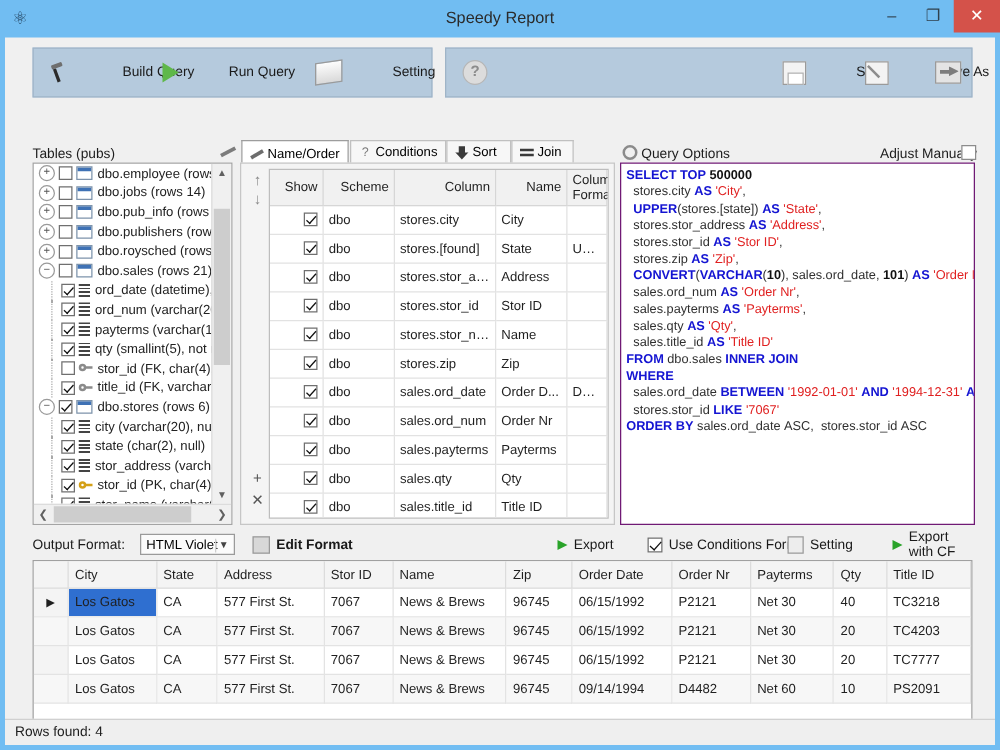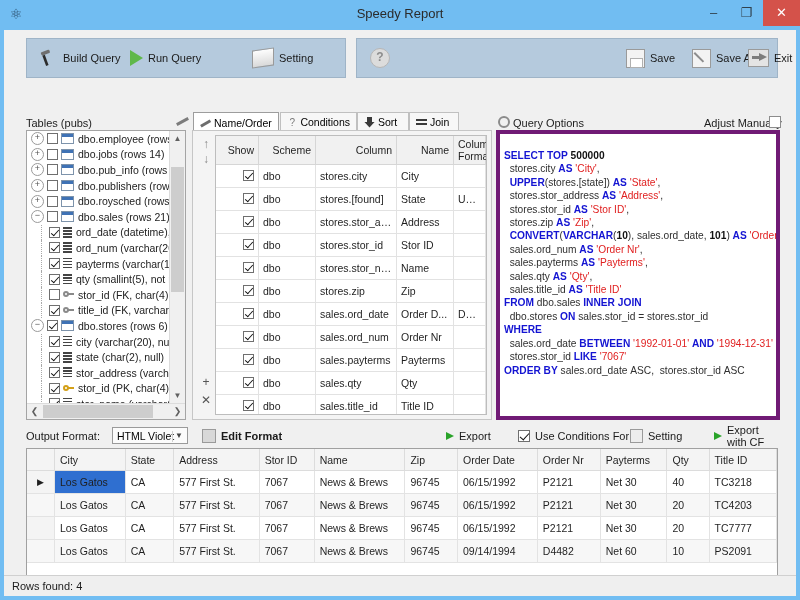--- a/index.html
+++ b/index.html
@@ -19,21 +19,21 @@
   #btn-max{right:37px;}
   #btn-close{right:0px;width:37px;background:#d4524a;color:#fff;}
   
   #client{position:absolute;left:4px;top:30px;width:792px;height:566px;background:#f0f0f0;}
   
   #ribbon{position:absolute;left:22px;top:8px;width:752px;height:40px;}
   .rb-group{position:absolute;top:0;height:40px;background:#b5cadd;border:1px solid #9fb4c7;box-sizing:border-box;}
   #rb-left{left:0;width:320px;}
   #rb-right{left:330px;width:422px;}
   .rb-item{position:absolute;top:0;height:38px;display:flex;align-items:center;gap:5px;padding:0 7px;box-sizing:border-box;cursor:default;}
-  .rb-label{font-size:11px;color:#1a1a1a;white-space:nowrap;}
+  .rb-label{font-size:11px;color:#1a1a1a;white-space:nowrap;margin-left:35px;}
   .ic{display:inline-block;position:relative;}
   
   .ic-hammer{width:20px;height:20px;}
   .ic-play{width:0;height:0;border-left:13px solid #5fb84a;border-top:8px solid transparent;border-bottom:8px solid transparent;}
   .ic-setting{width:20px;height:16px;background:linear-gradient(#fdfdfd,#d9d9d9);border:1px solid #9a9a9a;transform:skewY(-8deg);}
   .ic-help{width:18px;height:18px;border-radius:50%;background:#dcdcdc;border:1px solid #b6b6b6;color:#8c8c8c;font-size:12px;font-weight:bold;text-align:center;line-height:17px;}
   .ic-save{width:17px;height:17px;background:#f3f3f3;border:1px solid #9a9a9a;}
   .ic-save:after{content:"";position:absolute;left:3px;top:8px;width:11px;height:8px;background:#fff;border:1px solid #b0b0b0;}
   .ic-saveas{width:17px;height:17px;background:#f3f3f3;border:1px solid #9a9a9a;}
   .ic-saveas:after{content:"";position:absolute;left:2px;top:2px;width:13px;height:2px;background:#8d8d8d;transform:rotate(45deg);transform-origin:left top;}
@@ -94,21 +94,21 @@
   #grid th{background:#f1f1f1;border:1px solid #d6d6d6;border-top:none;border-left:none;font-weight:normal;text-align:right;padding:2px 4px;height:16px;color:#1f1f1f;}
   #grid td{border:1px solid #e2e2e2;border-top:none;border-left:none;padding:2px 4px;height:18px;color:#1f1f1f;overflow:hidden;white-space:nowrap;text-overflow:ellipsis;}
   .c-show{width:34px;text-align:right;}
   .c-scheme{width:48px;}
   .c-col{width:72px;}
   .c-name{width:48px;}
   .c-fmt{width:auto;color:#3232cd;}
   .gchk{display:inline-block;width:11px;height:11px;border:1px solid #6f6f6f;background:#fff;position:relative;box-sizing:border-box;vertical-align:-1px;}
   .gchk:after{content:"";position:absolute;left:3px;top:0px;width:3px;height:7px;border:solid #111;border-width:0 1.6px 1.6px 0;transform:rotate(42deg);}
   
-  #sqlpanel{position:absolute;left:492px;top:100px;width:284px;height:290px;background:#fff;border:4px solid #701a75;box-sizing:border-box;padding:15px 4px;overflow:hidden;}
+  #sqlpanel{position:absolute;left:492px;top:100px;width:284px;height:290px;background:#fff;border:1px solid #701a75;box-sizing:border-box;padding:3px 4px;overflow:hidden;}
   #sqlpanel .ln{font-size:10.2px;line-height:13.4px;white-space:nowrap;color:#2f2f2f;}
   #sqlpanel .kw{color:#1414d2;font-weight:bold;}
   #sqlpanel .str{color:#e02020;font-weight:normal;}
   #sqlpanel .num{color:#111;font-weight:bold;}
   
   #outbar{position:absolute;left:22px;top:396px;width:752px;height:20px;}
   .ob{position:absolute;top:0;height:20px;display:flex;align-items:center;gap:5px;font-size:11px;color:#1a1a1a;cursor:default;}
   #ob-lbl{left:0;}
   #ob-select{position:absolute;left:86px;top:1px;width:76px;height:17px;background:#fbfbfb;border:1px solid #9a9a9a;box-sizing:border-box;font-size:10.5px;display:flex;align-items:center;padding-left:4px;}
   #ob-select .cv{position:absolute;right:2px;top:3px;width:12px;height:11px;text-align:center;font-size:8px;color:#444;border-left:1px solid #cfcfcf;}
@@ -432,21 +432,20 @@
         <div class="ln"><span class="kw">&nbsp;&nbsp;UPPER</span><span class="">(stores.[state])&nbsp;</span><span class="kw">AS&nbsp;</span><span class="str">'State'</span><span class="">,</span></div>
         <div class="ln"><span class="">&nbsp;&nbsp;stores.stor_address&nbsp;</span><span class="kw">AS&nbsp;</span><span class="str">'Address'</span><span class="">,</span></div>
         <div class="ln"><span class="">&nbsp;&nbsp;stores.stor_id&nbsp;</span><span class="kw">AS&nbsp;</span><span class="str">'Stor&nbsp;ID'</span><span class="">,</span></div>
         <div class="ln"><span class="">&nbsp;&nbsp;stores.zip&nbsp;</span><span class="kw">AS&nbsp;</span><span class="str">'Zip'</span><span class="">,</span></div>
         <div class="ln"><span class="kw">&nbsp;&nbsp;CONVERT</span><span class="">(</span><span class="kw">VARCHAR</span><span class="">(</span><span class="num">10</span><span class="">),&nbsp;sales.ord_date,&nbsp;</span><span class="num">101</span><span class="">)&nbsp;</span><span class="kw">AS&nbsp;</span><span class="str">'Order&nbsp;Date'</span></div>
         <div class="ln"><span class="">&nbsp;&nbsp;sales.ord_num&nbsp;</span><span class="kw">AS&nbsp;</span><span class="str">'Order&nbsp;Nr'</span><span class="">,</span></div>
         <div class="ln"><span class="">&nbsp;&nbsp;sales.payterms&nbsp;</span><span class="kw">AS&nbsp;</span><span class="str">'Payterms'</span><span class="">,</span></div>
         <div class="ln"><span class="">&nbsp;&nbsp;sales.qty&nbsp;</span><span class="kw">AS&nbsp;</span><span class="str">'Qty'</span><span class="">,</span></div>
         <div class="ln"><span class="">&nbsp;&nbsp;sales.title_id&nbsp;</span><span class="kw">AS&nbsp;</span><span class="str">'Title&nbsp;ID'</span></div>
         <div class="ln"><span class="kw">FROM&nbsp;</span><span class="">dbo.sales&nbsp;</span><span class="kw">INNER&nbsp;JOIN</span></div>
-        <div class="ln"><span class="">&nbsp;&nbsp;dbo.stores&nbsp;</span><span class="kw">ON&nbsp;</span><span class="">sales.stor_id&nbsp;=&nbsp;stores.stor_id</span></div>
         <div class="ln"><span class="kw">WHERE</span></div>
         <div class="ln"><span class="">&nbsp;&nbsp;sales.ord_date&nbsp;</span><span class="kw">BETWEEN&nbsp;</span><span class="str">'1992-01-01'&nbsp;</span><span class="kw">AND&nbsp;</span><span class="str">'1994-12-31'&nbsp;</span><span class="kw">AND</span></div>
         <div class="ln"><span class="">&nbsp;&nbsp;stores.stor_id&nbsp;</span><span class="kw">LIKE&nbsp;</span><span class="str">'7067'</span></div>
         <div class="ln"><span class="kw">ORDER&nbsp;BY&nbsp;</span><span class="">sales.ord_date&nbsp;ASC,&nbsp;&nbsp;stores.stor_id&nbsp;ASC</span></div>
       </div>
 
     <div id="outbar">
       <div class="ob" id="ob-lbl">Output Format:</div>
       <div id="ob-select">
         <span>HTML Violet</span>

